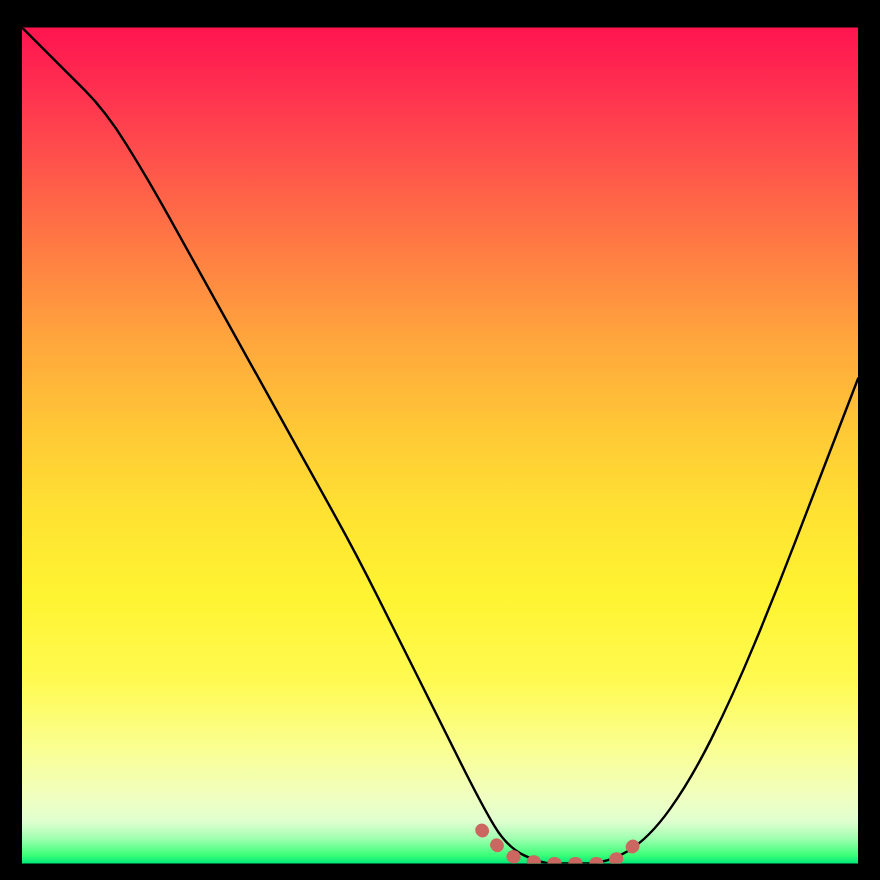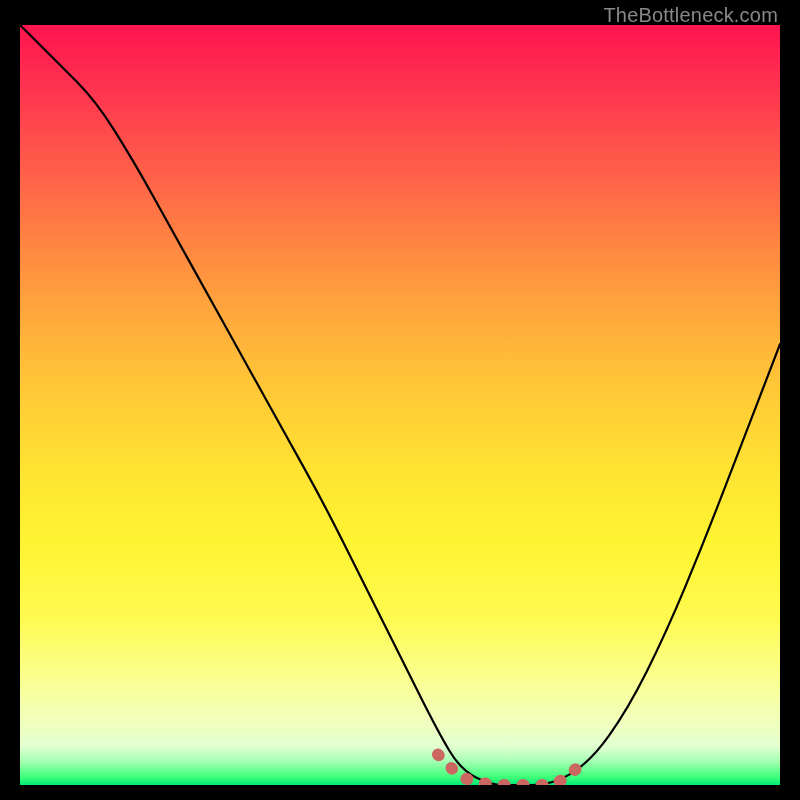--- a/index.html
+++ b/index.html
@@ -60,14 +60,13 @@
 </head>
 <body>
 
 <div class="chart-container">
   <div class="plot-area">
     <svg class="curve" viewBox="0 0 760 760" preserveAspectRatio="none">
       <path id="main-curve" fill="none" stroke="#000" stroke-width="2.2" stroke-linejoin="round" stroke-linecap="round" d="M0.0 0.0 Q38.0 38.0 57.0 57.0 Q76.0 76.0 95.0 106.4 Q114.0 136.8 133.0 171.0 Q152.0 205.2 171.0 239.4 Q190.0 273.6 209.0 307.8 Q228.0 342.0 247.0 376.2 Q266.0 410.4 285.0 444.6 Q304.0 478.8 323.0 516.8 Q342.0 554.8 361.0 592.8 Q380.0 630.8 399.0 668.8 Q418.0 706.8 429.4 725.8 Q440.8 744.8 456.0 752.4 Q471.2 760.0 482.6 760.0 Q494.0 760.0 513.0 760.0 Q532.0 760.0 551.0 748.6 Q570.0 737.2 589.0 710.6 Q608.0 684.0 627.0 646.0 Q646.0 608.0 665.0 562.4 Q684.0 516.8 703.0 467.4 Q722.0 418.0 741.0 368.6 L760.0 319.2"></path>
       <path id="marker-curve" fill="none" stroke="#cc6660" stroke-width="12" stroke-linecap="round" stroke-dasharray="1 18" d="M418.0 729.6 L440.8 752.4 L471.2 760.0 L501.6 760.0 L532.0 760.0 L547.2 752.4 L562.4 737.2 "></path>
     </svg>
   </div>
-  <div class="attribution">TheBottleneck.com</div>
 </div>
 
 </body></html>

